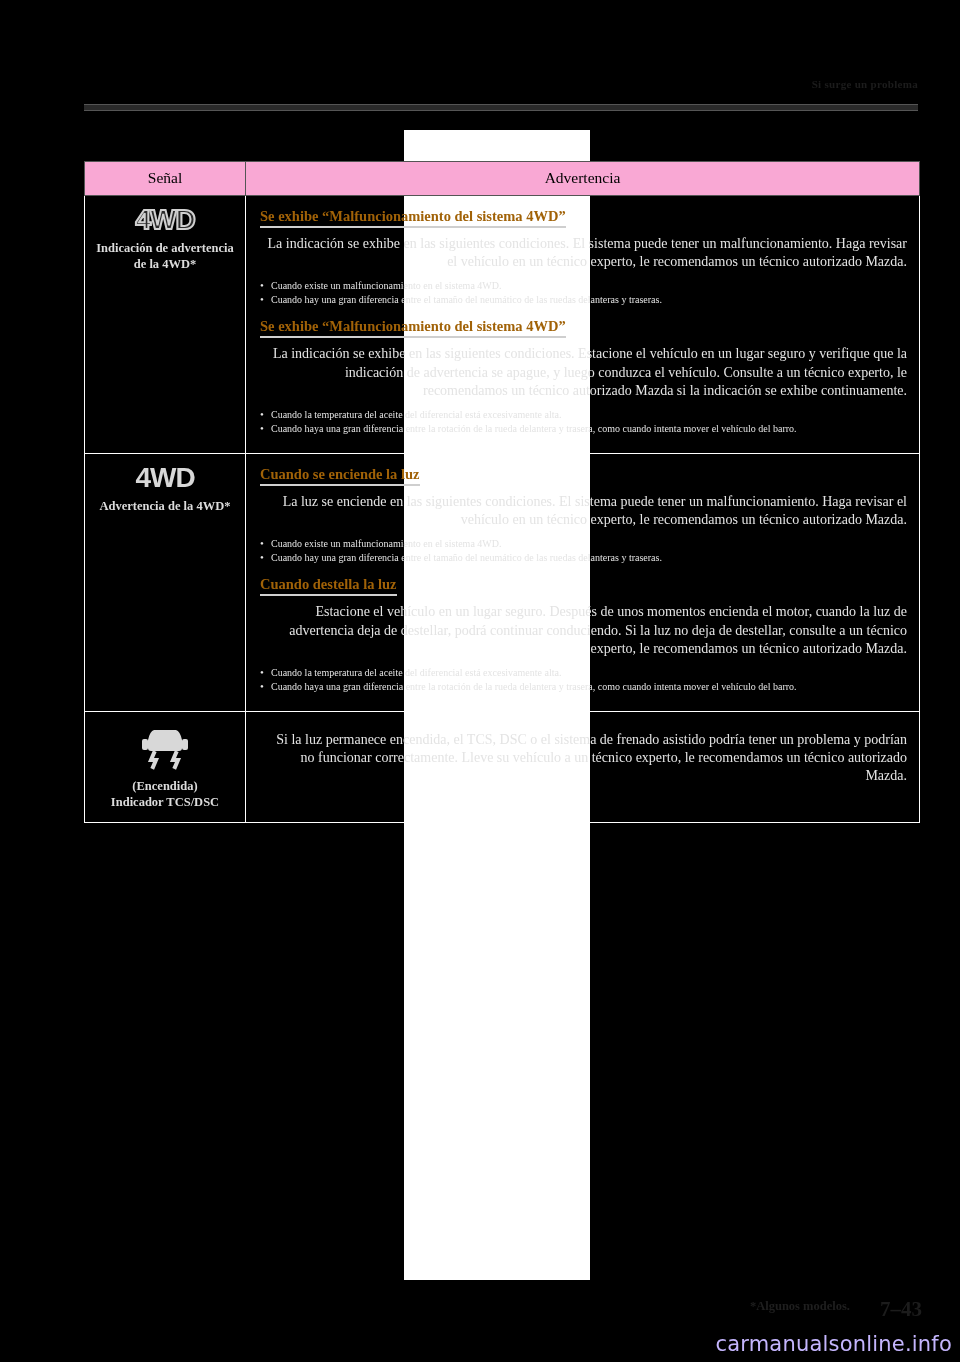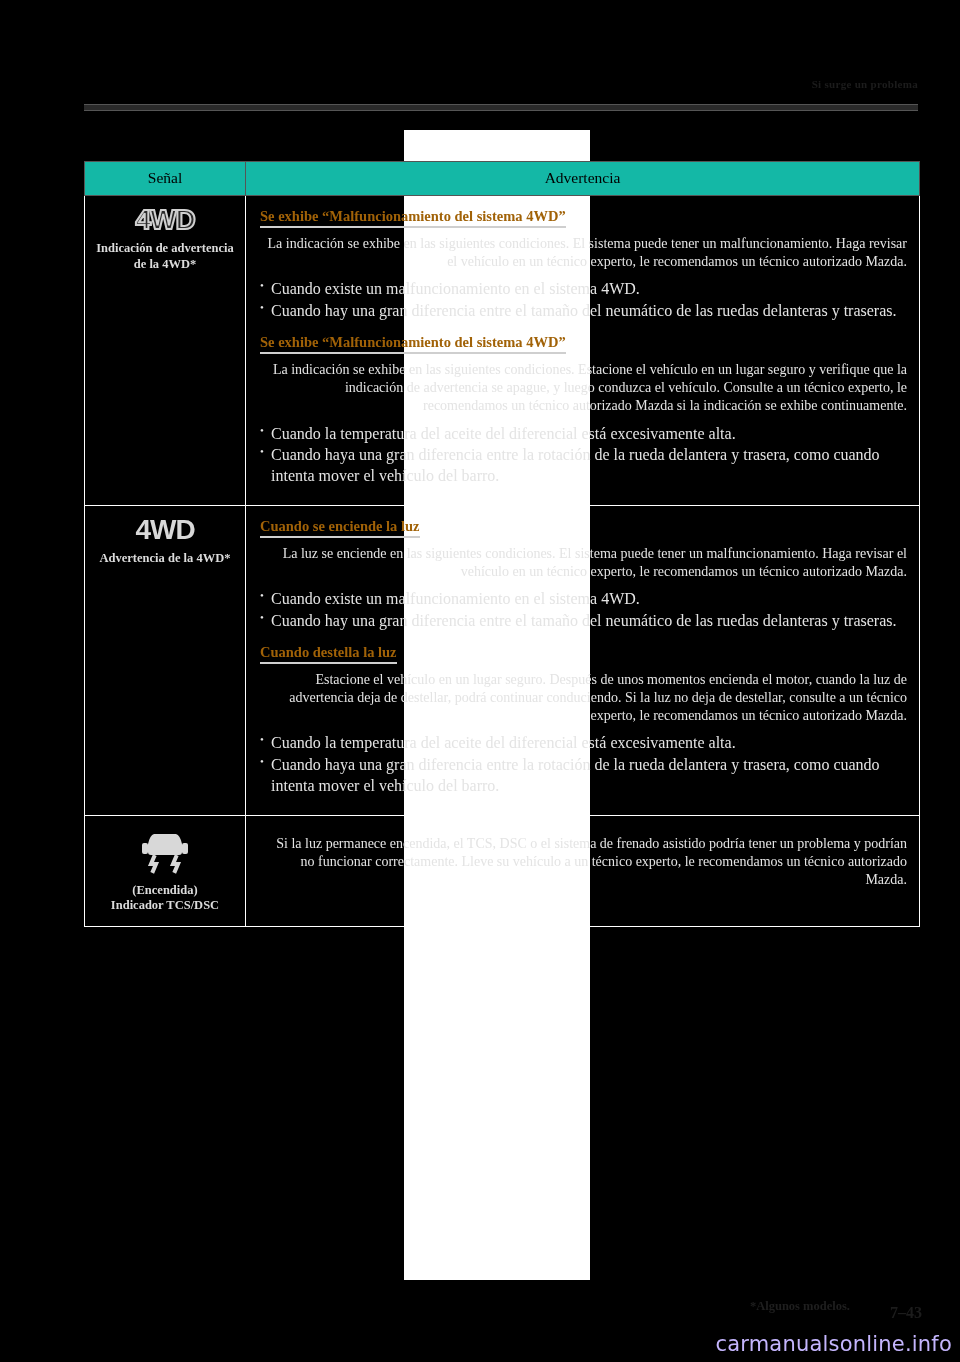--- a/index.html
+++ b/index.html
@@ -39,21 +39,21 @@
     position:absolute;left:84px;top:161px;width:836px;
     border-collapse:collapse;z-index:2;background:transparent;
     table-layout:fixed;
   }
   .sig-table th,.sig-table td{
     border:1.5px solid #ffffff;
     vertical-align:top;
     background:transparent;
   }
   .sig-table thead th{
-    background:#14b8a6;color:#000;
+    background:#f9a8d4;color:#000;
     text-align:center;font-size:15.5px;font-weight:normal;
     padding:7px 0 8px;
     border:1.5px solid #555;
   }
   .col-signal{width:160px;}
   .col-warn{width:auto;}
 
   
   td.signal-cell{
     text-align:center;padding:10px 4px 12px;
@@ -91,37 +91,37 @@
     font-size:14.5px;font-weight:bold;color:#a16207;
     border-bottom:2.5px solid #cfcfcf;
     display:inline-block;margin:4px 0 3px;padding-bottom:1px;
   }
   .w-para{
     font-size:14px;line-height:1.30;margin:4px 0 8px;color:#e4e4e4;
     text-align:right;
   }
   .w-list{list-style:none;margin:0 0 8px;padding:0;}
   .w-list li{
-    font-size:16px;line-height:1.30;color:#e4e4e4;
+    font-size:10px;line-height:1.30;color:#e4e4e4;
     padding-left:11px;position:relative;margin-bottom:1px;
   }
   .w-list li:before{
     content:"\2022";position:absolute;left:0;top:-1px;font-size:11px;
   }
   .w-gap{height:7px;}
 
   
   .footnote{
     position:absolute;right:110px;bottom:48px;
     font-size:12.5px;font-weight:bold;color:#1f1f1f;z-index:3;
     white-space:nowrap;
   }
   .page-num{
     position:absolute;right:38px;bottom:40px;
-    font-size:16px;font-weight:bold;color:#1c1c1c;z-index:3;
+    font-size:21px;font-weight:bold;color:#1c1c1c;z-index:3;
   }
   .watermark{
     position:absolute;right:8px;bottom:6px;
     font-family:"DejaVu Sans",sans-serif;
     font-size:21px;color:#c4b5fd;letter-spacing:.2px;z-index:4;
   }
 </style>
 </head>
 <body>
 

